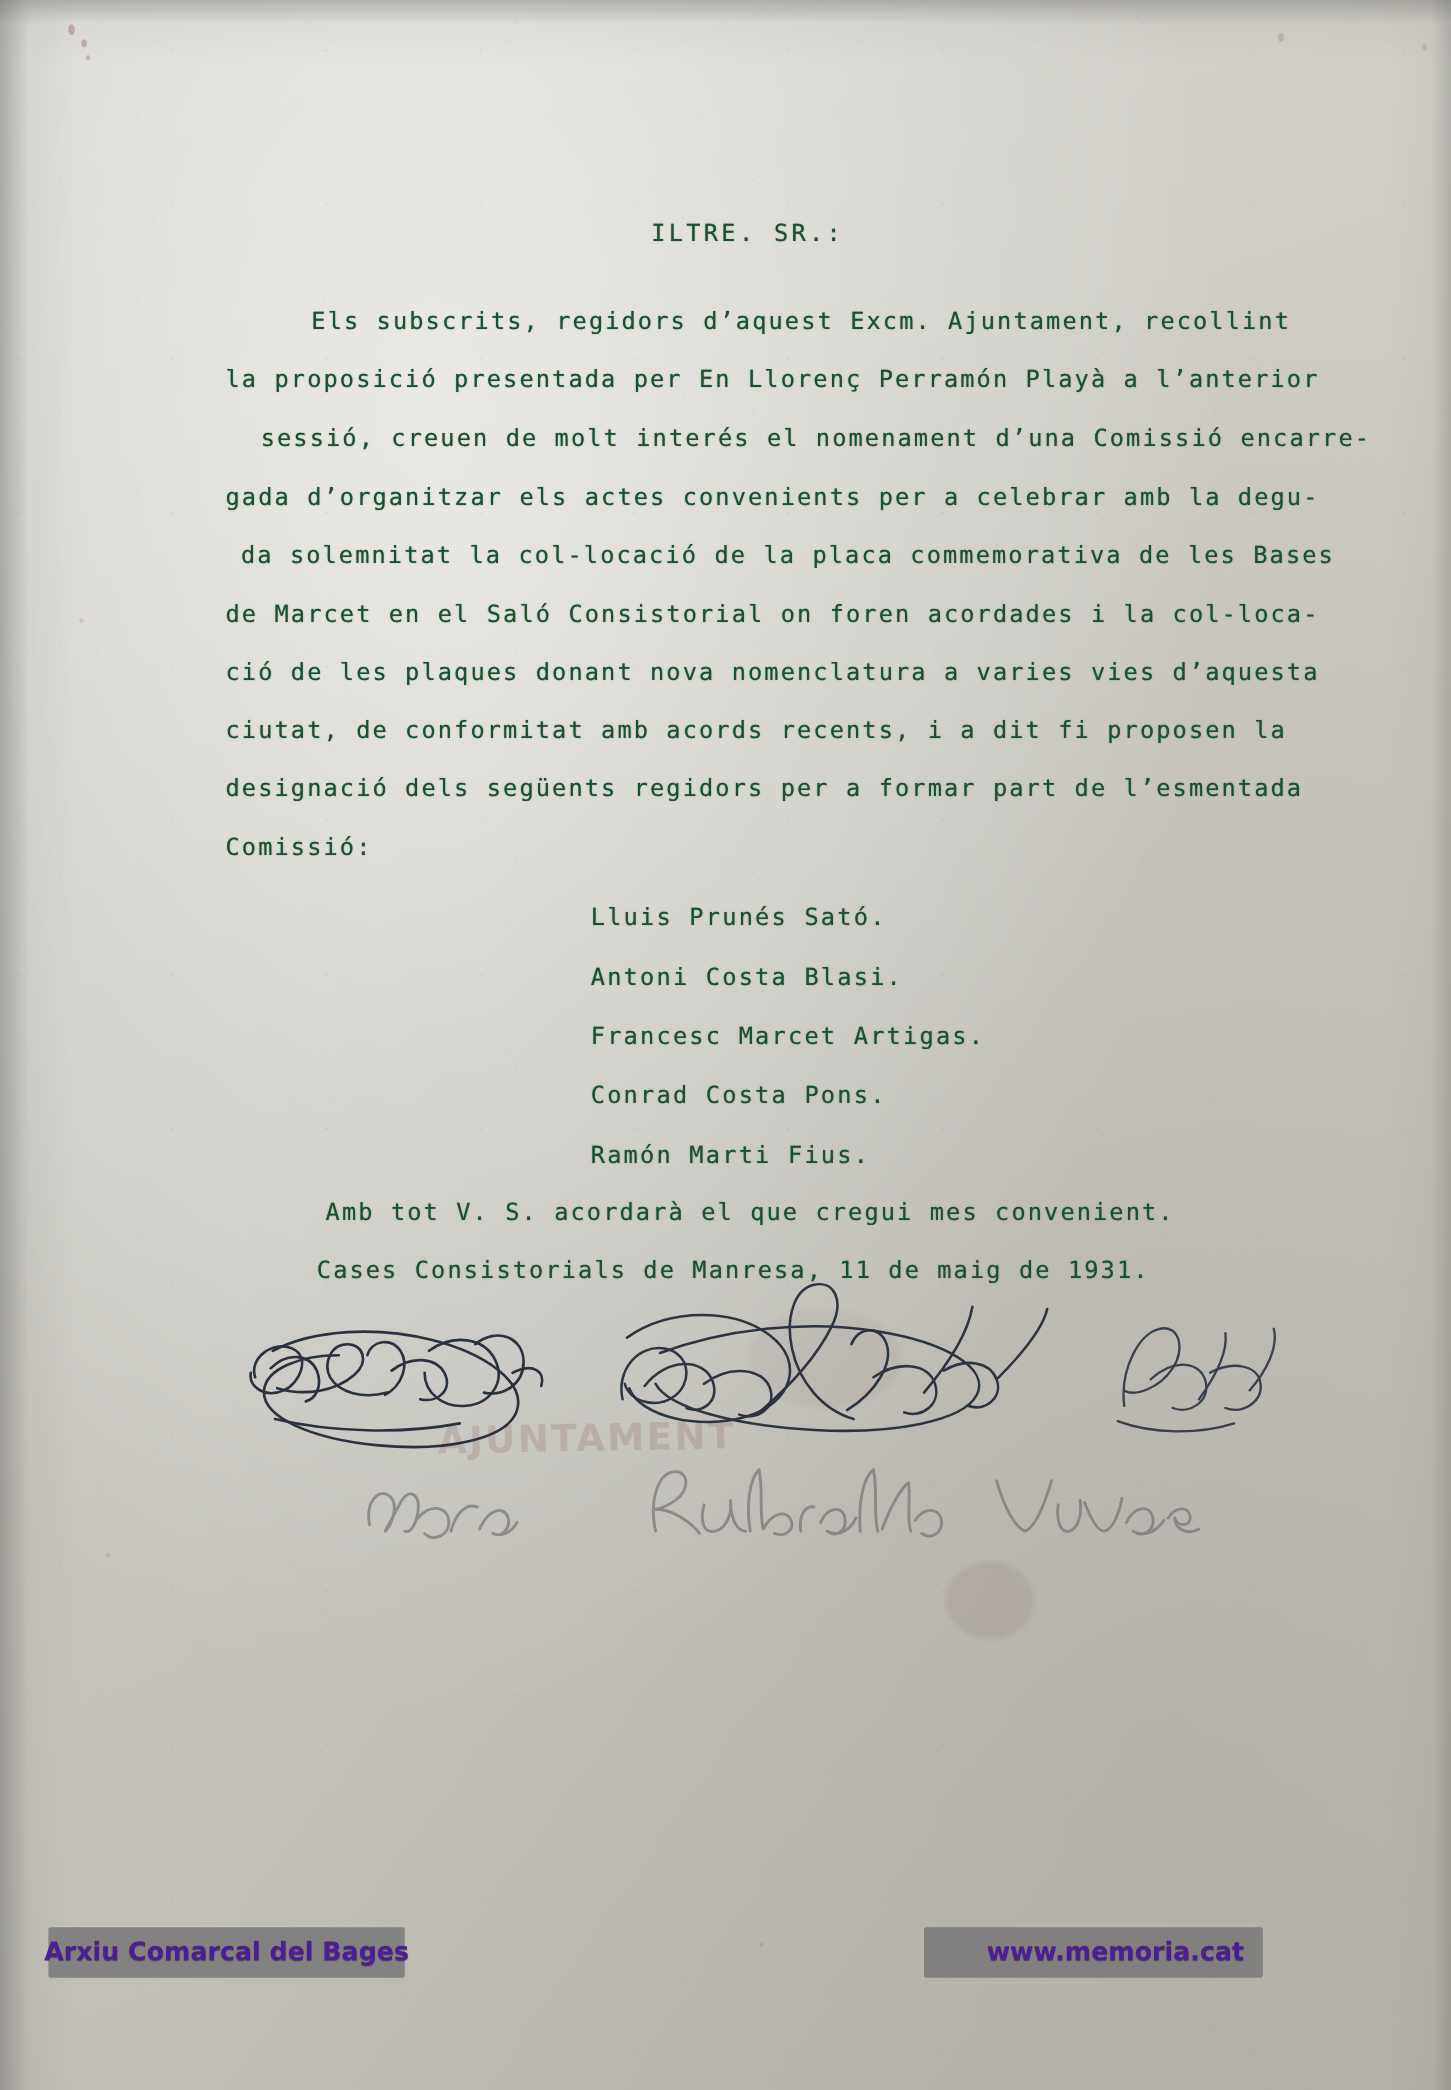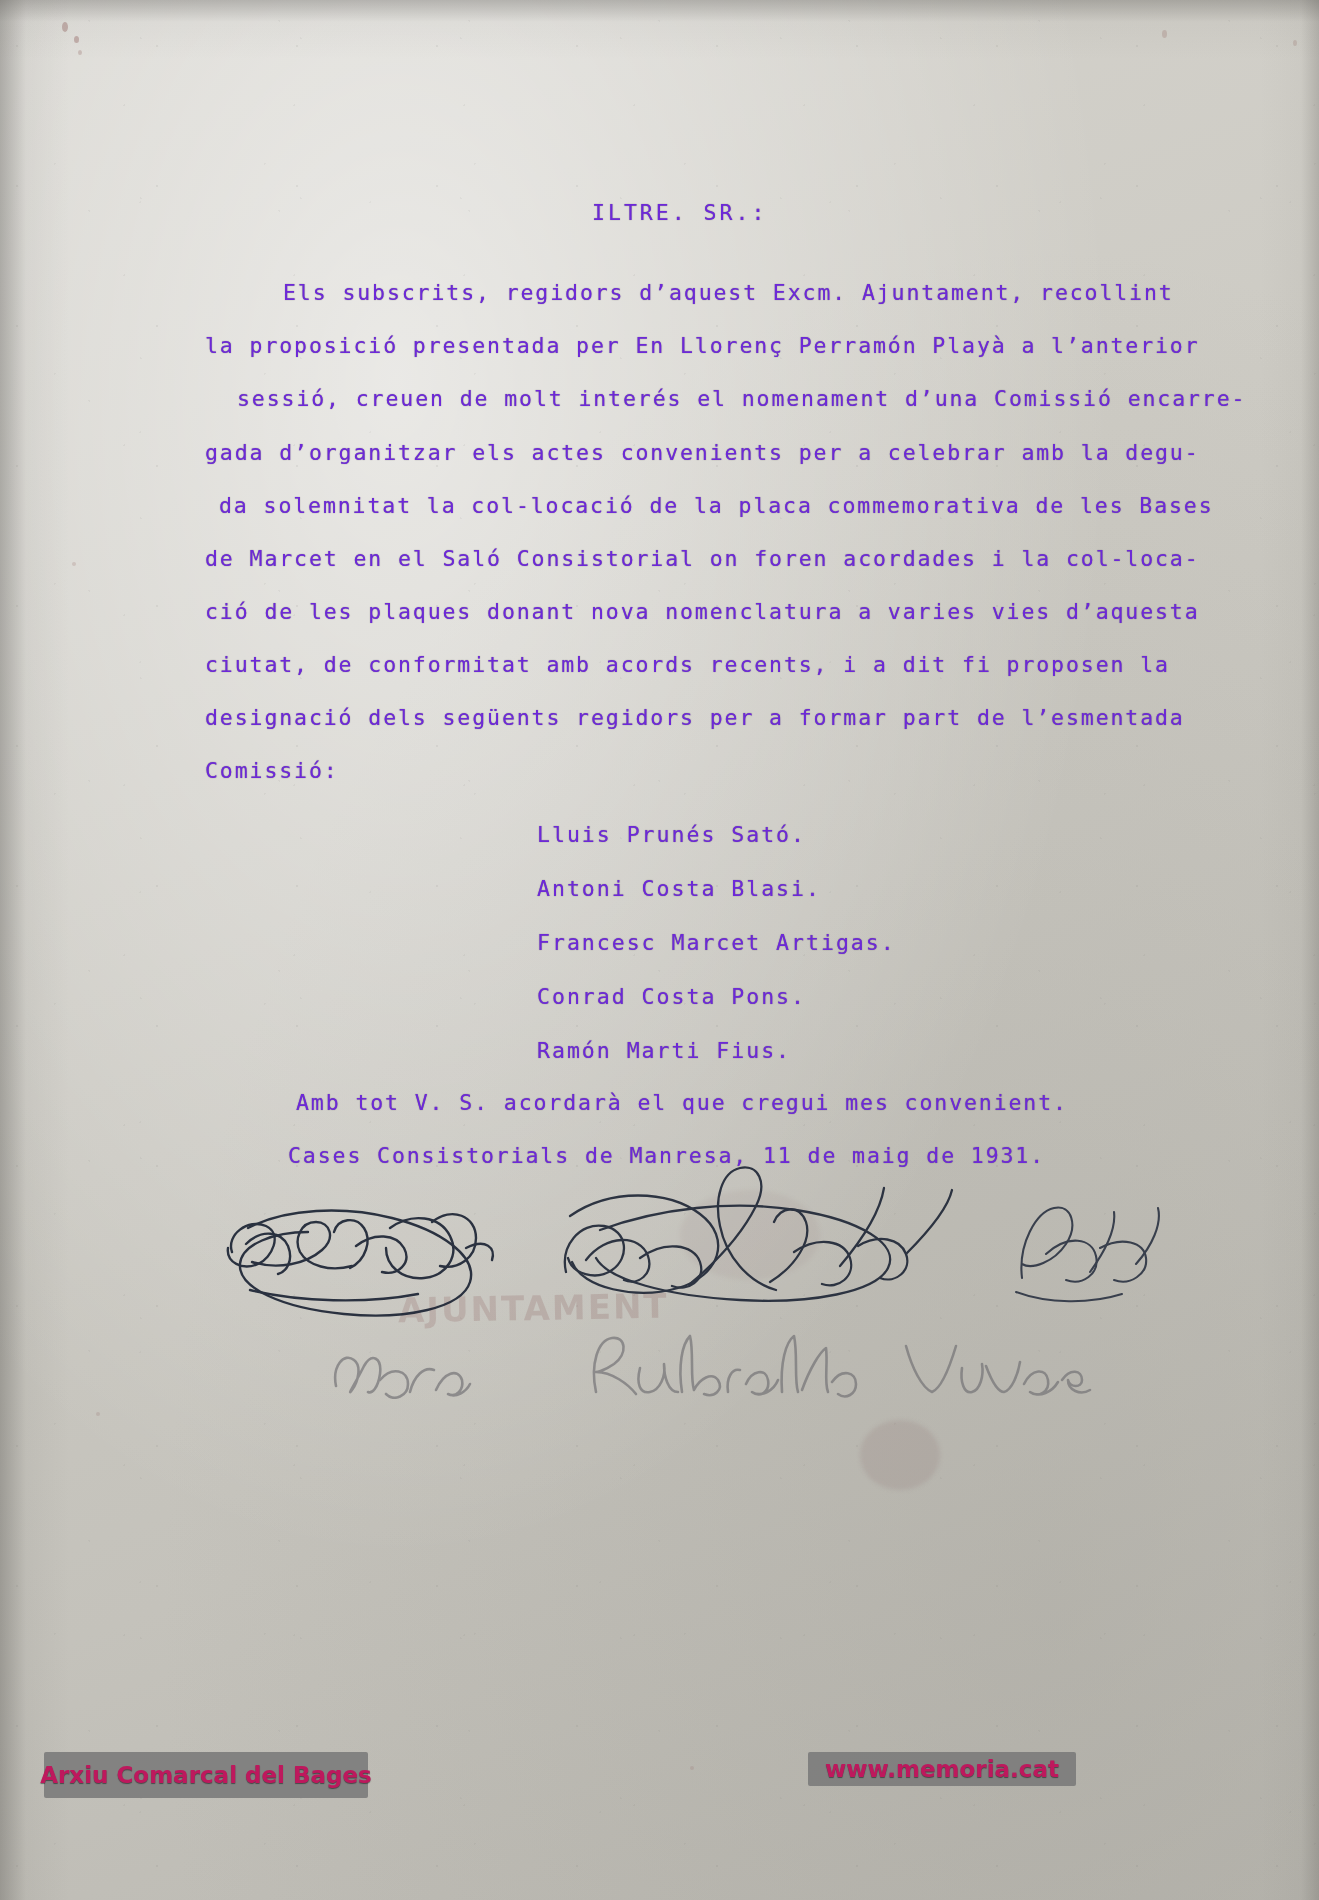--- a/index.html
+++ b/index.html
@@ -57,21 +57,21 @@
     left: 0; top: 0;
     width: 1319px;
     color: #23211f;
   }
   .line {
     position: absolute;
     white-space: pre;
     font-family: "DejaVu Sans Mono", monospace;
     font-size: 21.5px;
     letter-spacing: 1.9px;
-    color: #6d28d9;
+    color: #14532d;
     text-shadow: 0 0 1.1px rgba(40,38,35,.55);
   }
   .heading {
     font-size: 21.5px;
     letter-spacing: 3px;
   }
   .name-line { letter-spacing: 2.0px; }
 
   
   .ink {
@@ -113,33 +113,33 @@
     color: rgba(120,60,60,.17);
     letter-spacing: 2px;
     white-space: pre;
     transform: rotate(-1deg);
   }
 
   
   .banner {
     position: absolute;
     background: rgba(120,120,120,.86);
-    color: #be185d;
+    color: #4c1d95;
     font-family: "DejaVu Sans", sans-serif;
     font-weight: bold;
     font-size: 23px;
     display: flex;
     align-items: center;
     justify-content: center;
     border-radius: 2px;
     text-shadow: 0 1px 1px rgba(0,0,0,.45);
     white-space: nowrap;
   }
   #banner-left { left: 44px; top: 1752px; width: 324px; height: 46px; }
-  #banner-right { left: 808px; top: 1752px; width: 268px; height: 34px; }
+  #banner-right { left: 840px; top: 1752px; width: 268px; height: 46px; padding-left: 40px; }
 </style>
 </head>
 <body>
 
 <div id="page">
 
   <div class="paper"></div>
   <div class="grain"></div>
 
   <div class="blem" style="left:62px; top:22px; width:6px; height:10px;"></div>

